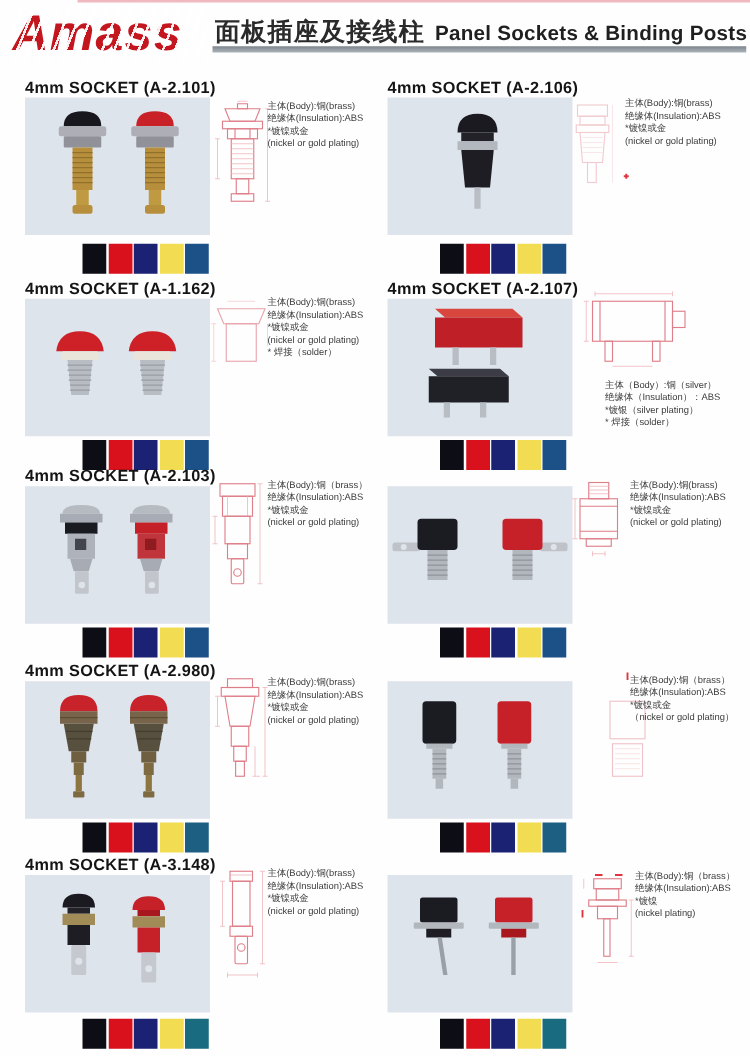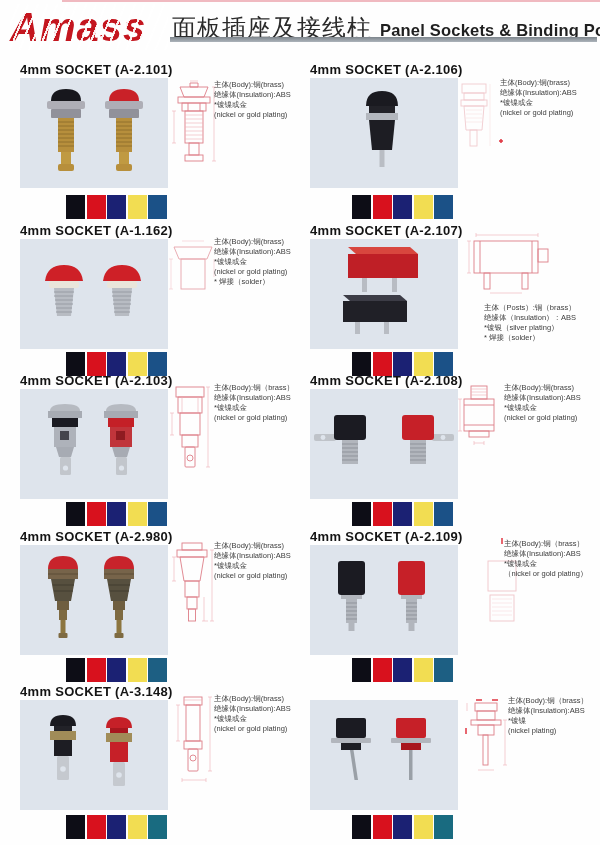--- a/index.html
+++ b/index.html
@@ -6,21 +6,21 @@
   #page{position:relative;width:600px;height:845px;background:#fefefe;overflow:hidden;
         font-family:"Liberation Sans",sans-serif;}
   .top-line{position:absolute;left:62px;top:0;width:538px;height:2px;background:#f0b9c0;}
   
   .logo{position:absolute;left:10px;top:4px;width:158px;height:46px;}
   .logo-text{display:block;font-size:40px;font-weight:bold;font-style:italic;
              color:#c4161f;letter-spacing:1px;line-height:46px;}
   .logo-stripes{position:absolute;inset:0;
     background:repeating-linear-gradient(112deg,transparent 0 7px,rgba(255,255,255,.92) 7px 9px);}
   .hdr-titles{position:absolute;left:172px;top:12px;white-space:nowrap;}
-  .hdr-zh{font-size:24px;font-weight:normal;color:#2a2a2a;letter-spacing:1px;}
+  .hdr-zh{font-size:20px;font-weight:bold;color:#2a2a2a;letter-spacing:1px;}
   .hdr-en{font-size:16.5px;font-weight:bold;color:#1f1f1f;margin-left:8px;letter-spacing:.2px;}
   .hdr-bar{position:absolute;left:170px;top:37px;width:427px;height:5px;
            background:linear-gradient(#7d858c,#adb4bb);}
   
   .cell{position:absolute;width:290px;height:154px;}
   .ptitle{position:absolute;left:2px;top:-2px;margin:0;font-size:13px;font-weight:bold;
           color:#141414;letter-spacing:.3px;white-space:nowrap;}
   .photo{position:absolute;left:2px;top:14px;width:148px;height:110px;background:#dee4ec;}
   .draw{position:absolute;}
   .dsvg *{fill:none;stroke:#de7e88;stroke-width:.9;}
@@ -207,21 +207,21 @@
         <path class="dim" d="M10,2 h62 M10,0 v4 M72,0 v4"></path>
         <rect x="8" y="8" width="64" height="32"></rect>
         <path d="M14,8 v32 M66,8 v32"></path>
         <rect x="72" y="16" width="10" height="13"></rect>
         <rect x="18" y="40" width="6" height="16"></rect>
           <rect x="56" y="40" width="6" height="16"></rect>
         <path class="dim" d="M3,8 v32 M1,8h4 M1,40h4 M24,60 h32"></path>
       </svg>
     </div>
     <div class="specs" style="left:176px;top:78px">
-      <p>主体（Posts）:铜（brass）</p>
+      <p>主体（Body）:铜（silver）</p>
       <p>绝缘体（Insulation）：ABS</p>
       <p>*镀银（silver plating）</p>
       <p>* 焊接（solder）</p>
     </div>
     <div class="swatches" style="left:44px;top:127px">
       <span class="sw" style="background: rgb(13, 13, 22);"></span>
       <span class="sw" style="background: rgb(216, 17, 29);"></span>
       <span class="sw" style="background: rgb(27, 33, 115);"></span>
       <span class="sw" style="background: rgb(242, 221, 82);"></span>
       <span class="sw" style="background: rgb(27, 81, 135);"></span>
@@ -275,21 +275,20 @@
     <div class="swatches" style="left:48px;top:127px">
       <span class="sw" style="background: rgb(13, 13, 22);"></span>
       <span class="sw" style="background: rgb(216, 17, 29);"></span>
       <span class="sw" style="background: rgb(27, 33, 115);"></span>
       <span class="sw" style="background: rgb(242, 221, 82);"></span>
       <span class="sw" style="background: rgb(27, 81, 135);"></span>
     </div>
   </section>
 
   <section class="cell" style="left:308px;top:375px">
-    <h3 class="ptitle">4mm SOCKET (A-2.108)</h3>
     <div class="photo">
       <svg viewBox="0 0 148 110" width="148" height="110">
         <g transform="translate(24,24)">
           <rect x="-20" y="21" width="22" height="7" rx="2" fill="#bfc3c9"></rect>
           <circle cx="-11" cy="24.5" r="2.4" fill="#dee4ec"></circle>
           <rect x="0" y="2" width="32" height="25" rx="3" fill="#1b1b22"></rect>
           <rect x="8" y="27" width="16" height="24" fill="#b2b6bd"></rect>
           <path d="M8,31h16M8,35h16M8,39h16M8,43h16M8,47h16" stroke="#8f939b" stroke-width="1" fill="none"></path>
         </g>
         <g transform="translate(92,24)">
@@ -374,21 +373,20 @@
     <div class="swatches" style="left:48px;top:127px">
       <span class="sw" style="background: rgb(13, 13, 22);"></span>
       <span class="sw" style="background: rgb(216, 17, 29);"></span>
       <span class="sw" style="background: rgb(27, 33, 115);"></span>
       <span class="sw" style="background: rgb(242, 221, 82);"></span>
       <span class="sw" style="background: rgb(29, 95, 131);"></span>
     </div>
   </section>
 
   <section class="cell" style="left:308px;top:531px">
-    <h3 class="ptitle">4mm SOCKET (A-2.109)</h3>
     <div class="photo">
       <svg viewBox="0 0 148 110" width="148" height="110">
         <g transform="translate(28,16)">
           <rect x="0" y="0" width="27" height="34" rx="3" fill="#1b1b22"></rect>
           <rect x="3" y="34" width="21" height="4" fill="#b2b6bd"></rect>
           <rect x="8" y="38" width="11" height="24" fill="#b2b6bd"></rect>
           <path d="M8,42h11M8,46h11M8,50h11M8,54h11M8,58h11" stroke="#8f939b" stroke-width="1" fill="none"></path>
           <rect x="10.5" y="62" width="6" height="8" fill="#b2b6bd"></rect>
         </g>
         <g transform="translate(88,16)">

